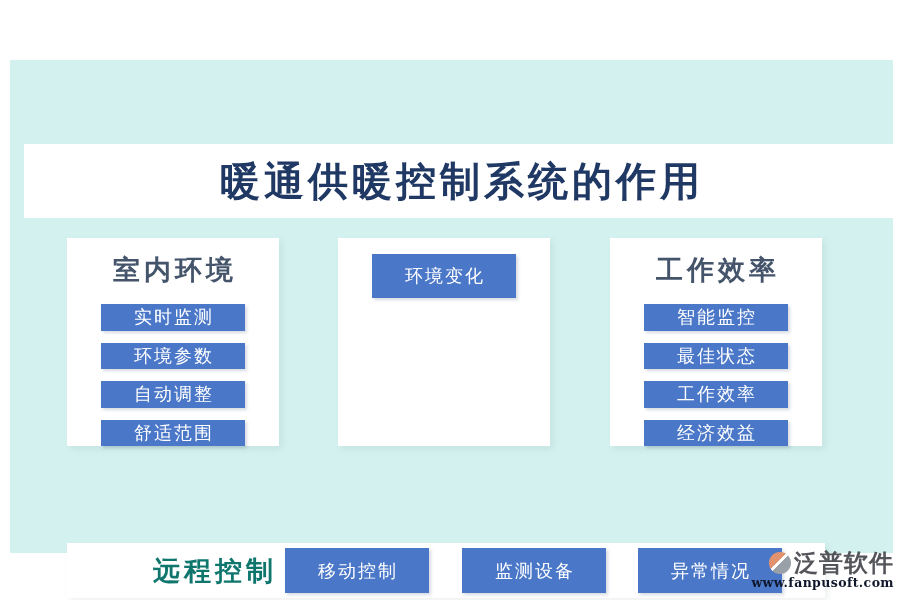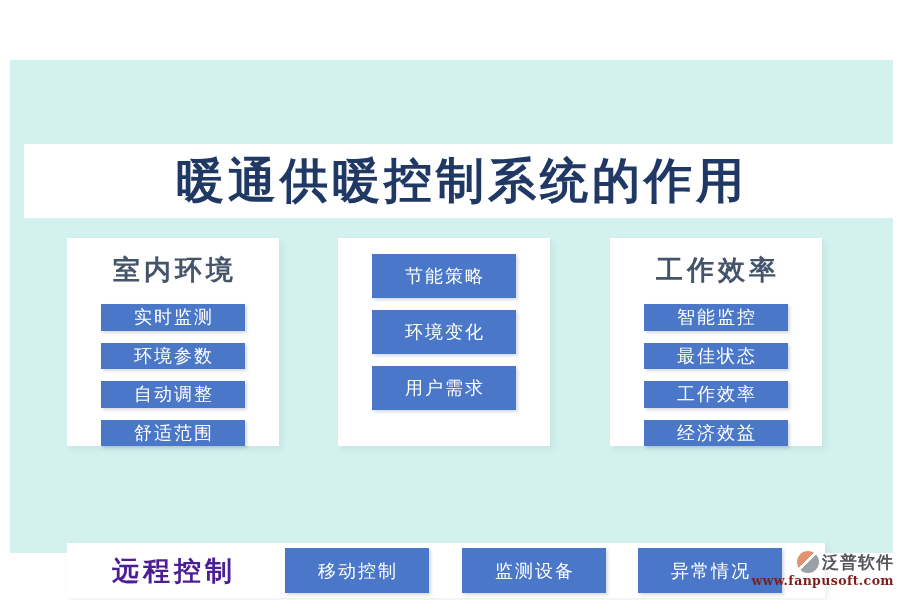--- a/index.html
+++ b/index.html
@@ -9,21 +9,21 @@
   }
   .mint-panel{
     position:absolute;left:10px;top:60px;width:883px;height:493px;
     background:#d3f1ee;
   }
   .title-band{
     position:absolute;left:14px;top:84px;width:872px;height:74px;background:#ffffff;
     display:flex;align-items:center;justify-content:center;
   }
   .page-title{
-    margin:0;font-size:48px;font-weight:700;color:#1f3864;letter-spacing:4px;
+    margin:0;font-size:40px;font-weight:700;color:#1f3864;letter-spacing:4px;
     text-indent:4px;white-space:nowrap;
   }
   .card{
     position:absolute;top:178px;width:212px;height:208px;background:#ffffff;
     display:flex;flex-direction:column;align-items:center;
     box-shadow:3px 3px 6px rgba(90,120,120,0.10);
   }
   .card-0{left:57px}.card-1{left:328px}.card-2{left:600px}
   .card-header{
     margin:14px 0 0 0;height:36px;line-height:36px;
@@ -38,65 +38,63 @@
     cursor:pointer;white-space:nowrap;
   }
   .card .tile{margin-top:12px;}
   .card .tile:first-of-type{margin-top:16px;}
   .bottom-bar{
     position:absolute;left:57px;top:483px;width:758px;height:55px;background:#ffffff;
     display:flex;align-items:center;
     box-shadow:3px 3px 6px rgba(90,120,120,0.10);
   }
   .bottom-label{
-    width:210px;text-align:center;font-size:27px;font-weight:700;color:#4c1d95;
+    width:210px;text-align:right;font-size:27px;font-weight:700;color:#0f766e;
     letter-spacing:4px;text-indent:4px;white-space:nowrap;
   }
   .bottom-bar .tile{height:45px;}
   .bottom-bar .tile.b0{margin-left:8px;}
   .bottom-bar .tile.b1{margin-left:33px;}
   .bottom-bar .tile.b2{margin-left:32px;}
   .brand{
     position:absolute;left:764px;top:551px;width:130px;
     display:flex;flex-direction:column;align-items:flex-end;line-height:1;
   }
   .brand-row{display:flex;align-items:center;}
   .brand-icon{
     width:22px;height:22px;border-radius:50%;margin-right:3px;
     background:linear-gradient(135deg,#e2926e 42%,#ffffff 42%,#ffffff 52%,#9aa0a8 52%);
     flex:0 0 auto;
   }
   .brand-name{
-    font-size:17px;font-weight:700;color:#54555a;letter-spacing:1px;white-space:nowrap;
+    font-size:24px;font-weight:700;color:#54555a;letter-spacing:1px;white-space:nowrap;
   }
   .brand-url{
-    margin-top:2px;font-size:12.5px;font-weight:700;color:#7f1d1d;
+    margin-top:2px;font-size:12.5px;font-weight:700;color:#0f172a;
     letter-spacing:0.4px;white-space:nowrap;cursor:pointer;
   }
 </style>
 </head>
 <body>
 
 <div class="mint-panel">
   <div class="title-band">
     <h1 class="page-title">暖通供暖控制系统的作用</h1>
   </div>
 
   <section class="card card-0">
     <h2 class="card-header">室内环境</h2>
     <div class="tile">实时监测</div>
     <div class="tile">环境参数</div>
     <div class="tile">自动调整</div>
     <div class="tile">舒适范围</div>
   </section>
 
   <section class="card card-1">
-    <div class="tile">节能策略</div>
     <div class="tile">环境变化</div>
-    <div class="tile">用户需求</div>
   </section>
 
   <section class="card card-2">
     <h2 class="card-header">工作效率</h2>
     <div class="tile">智能监控</div>
     <div class="tile">最佳状态</div>
     <div class="tile">工作效率</div>
     <div class="tile">经济效益</div>
   </section>
 

